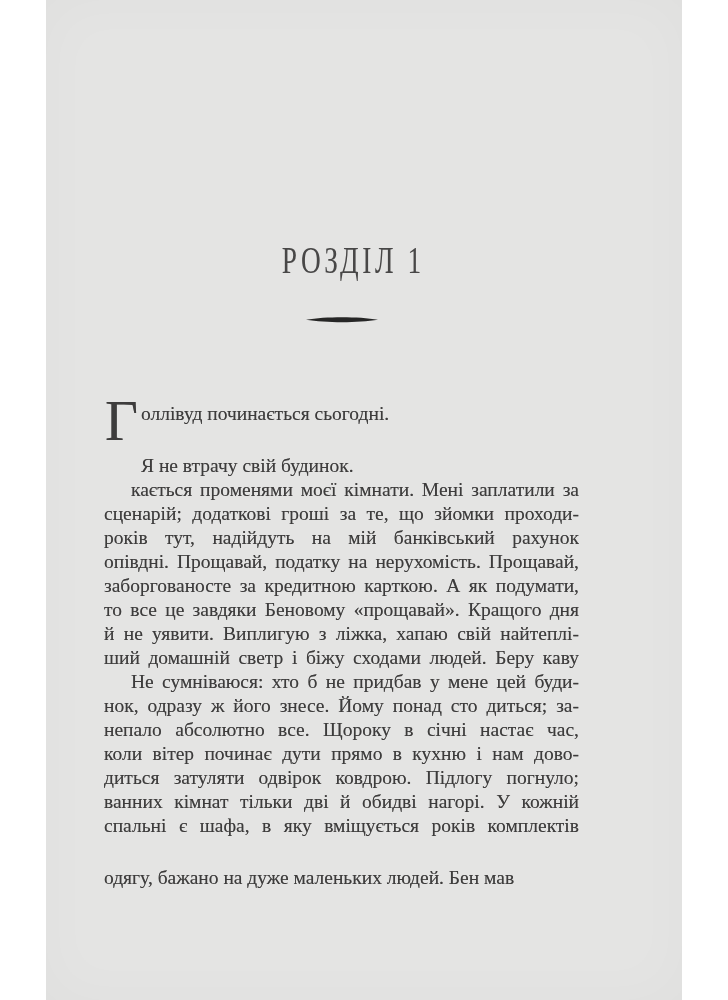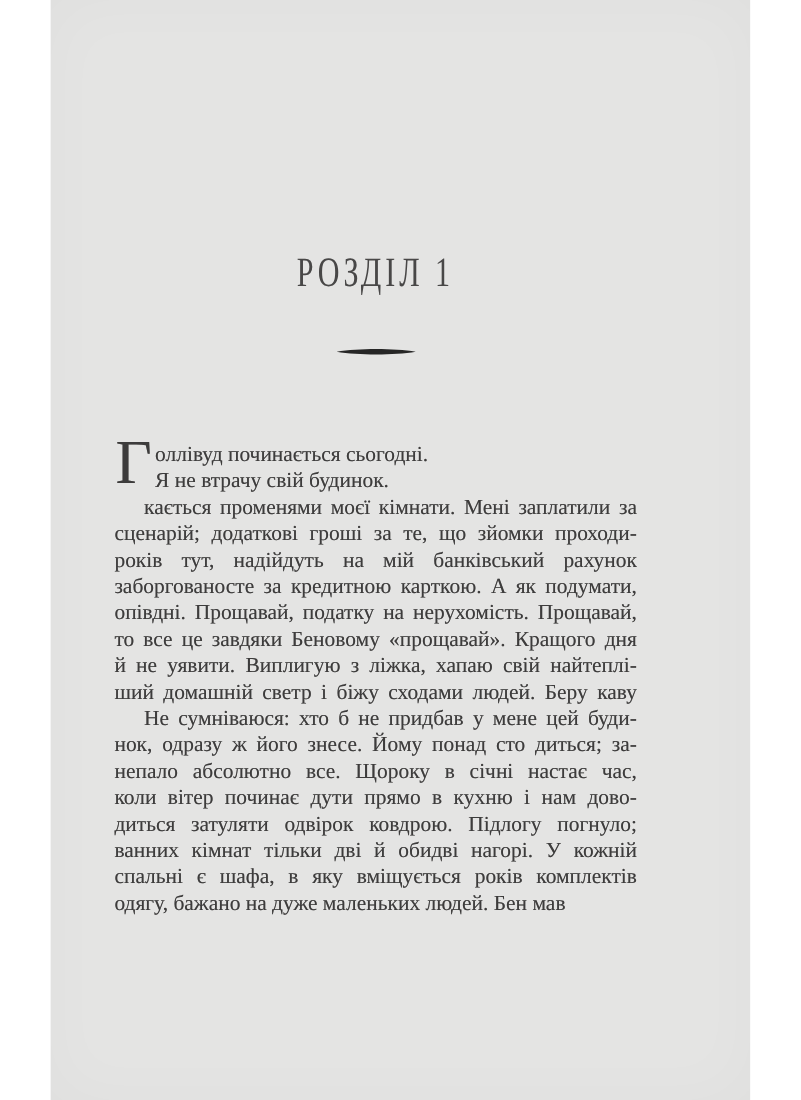--- a/index.html
+++ b/index.html
@@ -24,21 +24,21 @@
     width: 636px;
     height: 1000px;
     background: var(--paper, #e4e4e3);
     box-shadow: inset 0 0 60px rgba(0,0,0,0.025);
   }
   .chapter-title {
     position: absolute;
     top: 226px;
     left: 58px;
     width: 475px;
-    margin: 0;
+    margin: 12px;
     text-align: center;
     font-size: 38px;
     font-weight: 400;
     color: var(--title, #484747);
     white-space: nowrap;
   }
   .chapter-title .squeeze {
     display: inline-block;
     transform: scaleX(0.72);
     transform-origin: center;
@@ -61,20 +61,21 @@
     line-height: 24px;
     color: var(--ink, #3d3c3c);
     text-shadow: 0 0 0.6px rgba(61,60,60,0.5);
   }
   .text-line {
     text-align: justify;
     text-align-last: justify;
   }
   .text-line.last {
     text-align-last: left;
+    margin-top: 28px;
   }
   .para-indent .text-line:first-child {
     text-indent: 27px;
   }
   .opening-para {
     position: relative;
   }
   .drop-cap {
     position: absolute;
     left: 1px;
@@ -121,22 +122,22 @@
         <div class="opening-lines">
             <div class="text-line">оллівуд починається сьогодні.</div>
             <div class="text-line last">Я не втрачу свій будинок.</div>
           </div>
       </div>
 
       <div class="para-indent">
           <div class="text-line">кається променями моєї кімнати. Мені заплатили за</div>
           <div class="text-line">сценарій; додаткові гроші за те, що зйомки проходи-</div>
           <div class="text-line">років тут, надійдуть на мій банківський рахунок</div>
+          <div class="text-line">опівдні. Прощавай, податку на нерухомість. Прощавай,</div>
           <div class="text-line">заборгованосте за кредитною карткою. А як подумати,</div>
-          <div class="text-line">опівдні. Прощавай, податку на нерухомість. Прощавай,</div>
           <div class="text-line">то все це завдяки Беновому «прощавай». Кращого дня</div>
           <div class="text-line">й не уявити. Виплигую з ліжка, хапаю свій найтеплі-</div>
           <div class="text-line">ший домашній светр і біжу сходами людей. Беру каву</div>
         </div>
 
       <div class="para-indent">
           <div class="text-line">Не сумніваюся: хто б не придбав у мене цей буди-</div>
           <div class="text-line">нок, одразу ж його знесе. Йому понад сто диться; за-</div>
           <div class="text-line">непало абсолютно все. Щороку в січні настає час,</div>
           <div class="text-line">коли вітер починає дути прямо в кухню і нам дово-</div>

